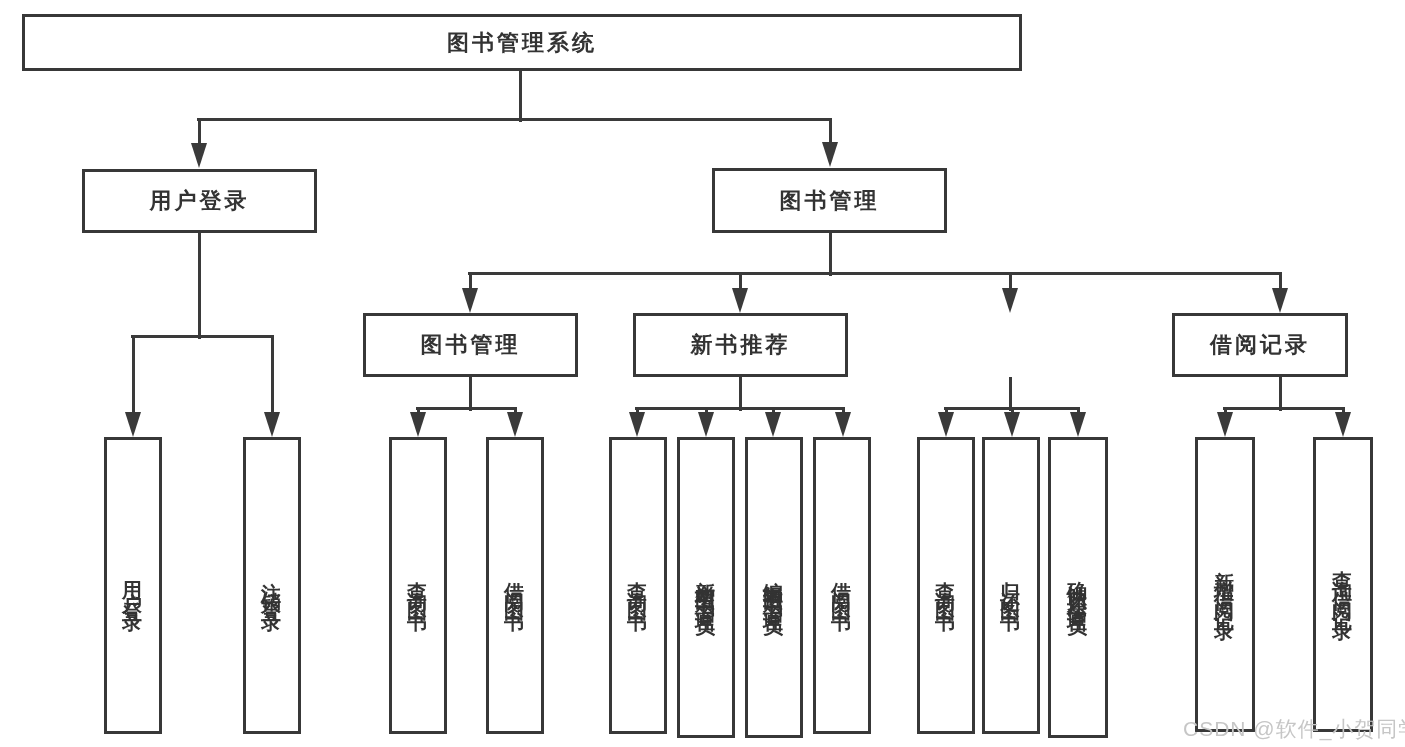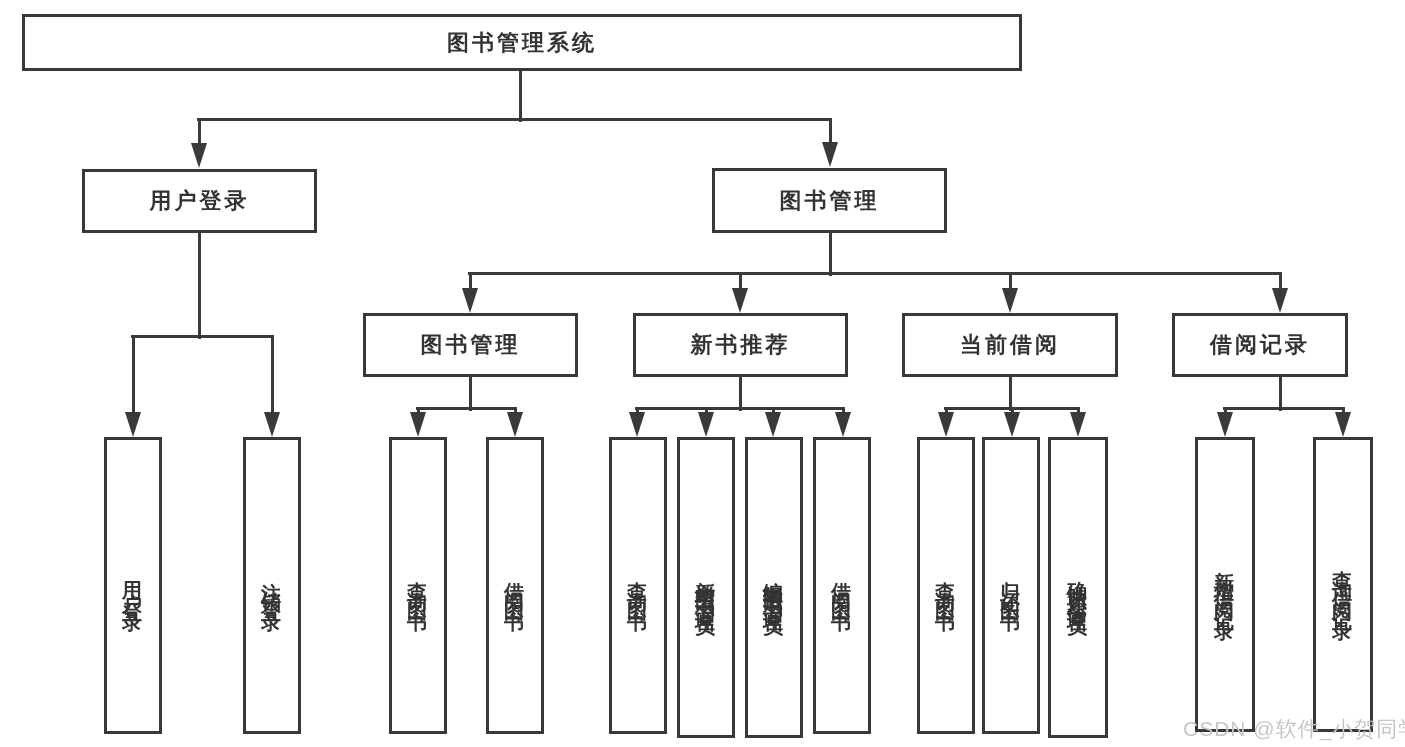--- a/index.html
+++ b/index.html
@@ -126,23 +126,20 @@
     </div>
     <div class="node horiz" style="left: 712px; top: 168px; width: 235px; height: 65px;">
       <span class="node-label">图书管理</span>
     </div>
     <div class="node horiz" style="left: 363px; top: 313px; width: 215px; height: 64px;">
       <span class="node-label">图书管理</span>
     </div>
     <div class="node horiz" style="left: 633px; top: 313px; width: 215px; height: 64px;">
       <span class="node-label">新书推荐</span>
     </div>
-    <div class="node horiz" style="left: 902px; top: 313px; width: 216px; height: 64px;">
-      <span class="node-label">当前借阅</span>
-    </div>
     <div class="node horiz" style="left: 1172px; top: 313px; width: 176px; height: 64px;">
       <span class="node-label">借阅记录</span>
     </div>
     <div class="node vert" style="left: 104px; top: 437px; width: 58px; height: 297px;">
       <span class="node-label">用户登录</span>
     </div>
     <div class="node vert" style="left: 243px; top: 437px; width: 58px; height: 297px;">
       <span class="node-label">注销登录</span>
     </div>
     <div class="node vert" style="left: 389px; top: 437px; width: 58px; height: 297px;">

